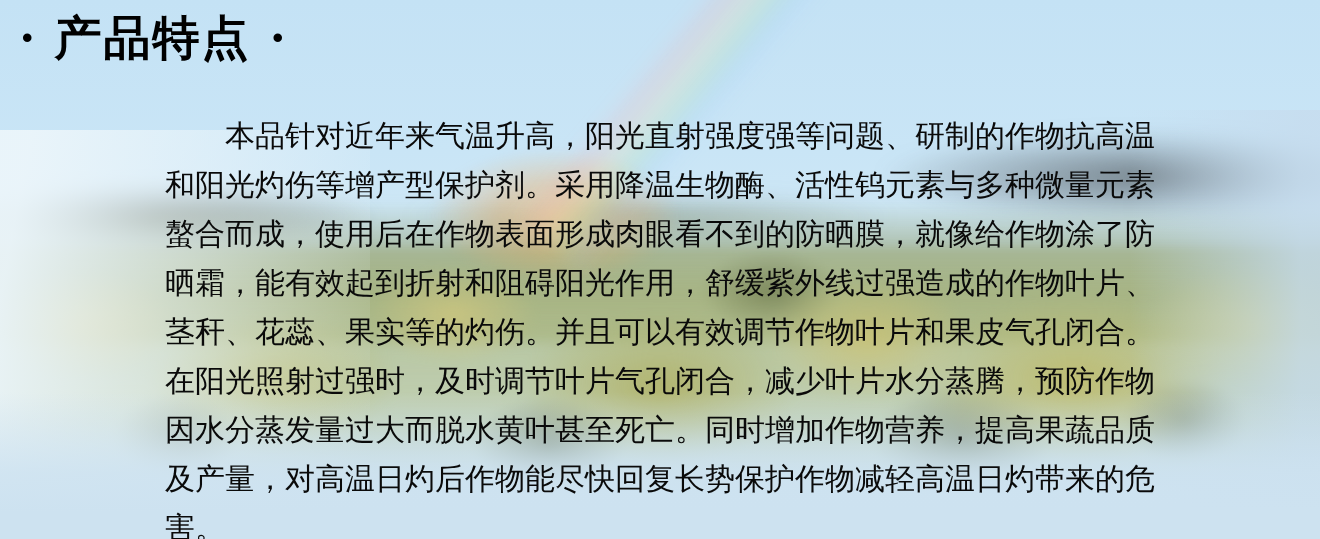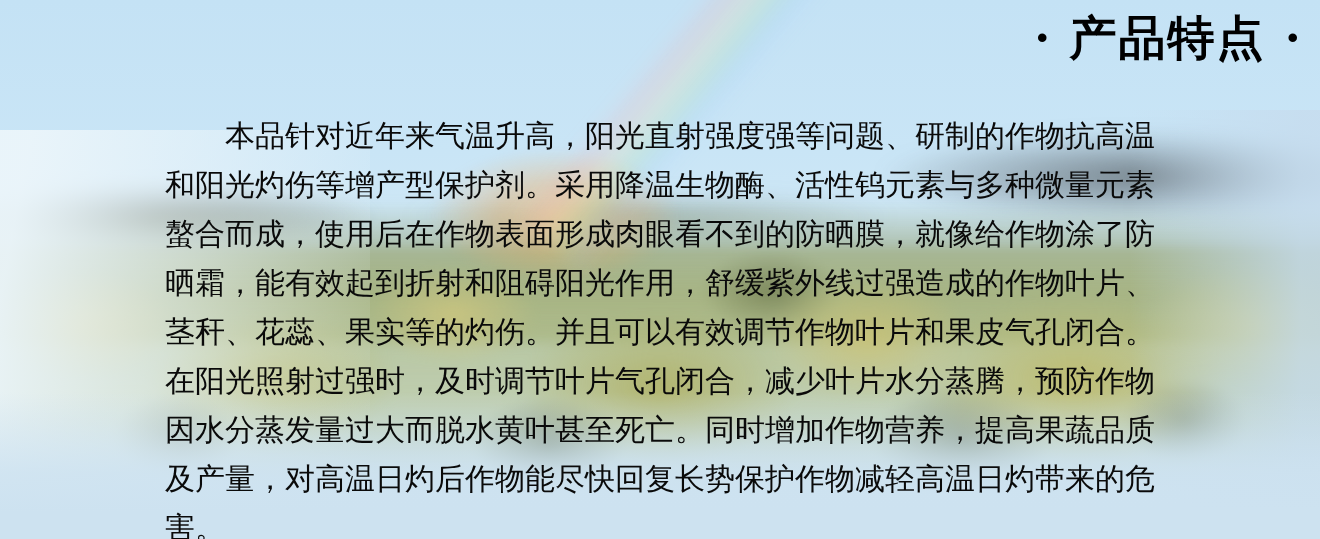--- a/index.html
+++ b/index.html
@@ -85,21 +85,21 @@
   .bg-rainbow{
     left:628px;top:-90px;width:90px;height:380px;
     transform:rotate(40deg);
     background:linear-gradient(90deg,rgba(255,150,150,0) 0%,rgba(255,160,160,0.20) 22%,rgba(255,228,150,0.20) 42%,rgba(168,224,168,0.26) 62%,rgba(150,200,255,0.18) 82%,rgba(150,200,255,0) 100%);
     filter:blur(9px);
   }
   .title{
     position:relative;z-index:5;
     margin:8px 0 0 0;
     height:60px;line-height:60px;
-    text-align:right;
+    text-align:left;
     font-size:47px;font-weight:700;
     color:var(--title-text);
     letter-spacing:2px;
   }
   .title .bullet{
     display:inline-block;
     font-size:30px;
     vertical-align:6px;
     margin:0 22px;
     letter-spacing:0;

